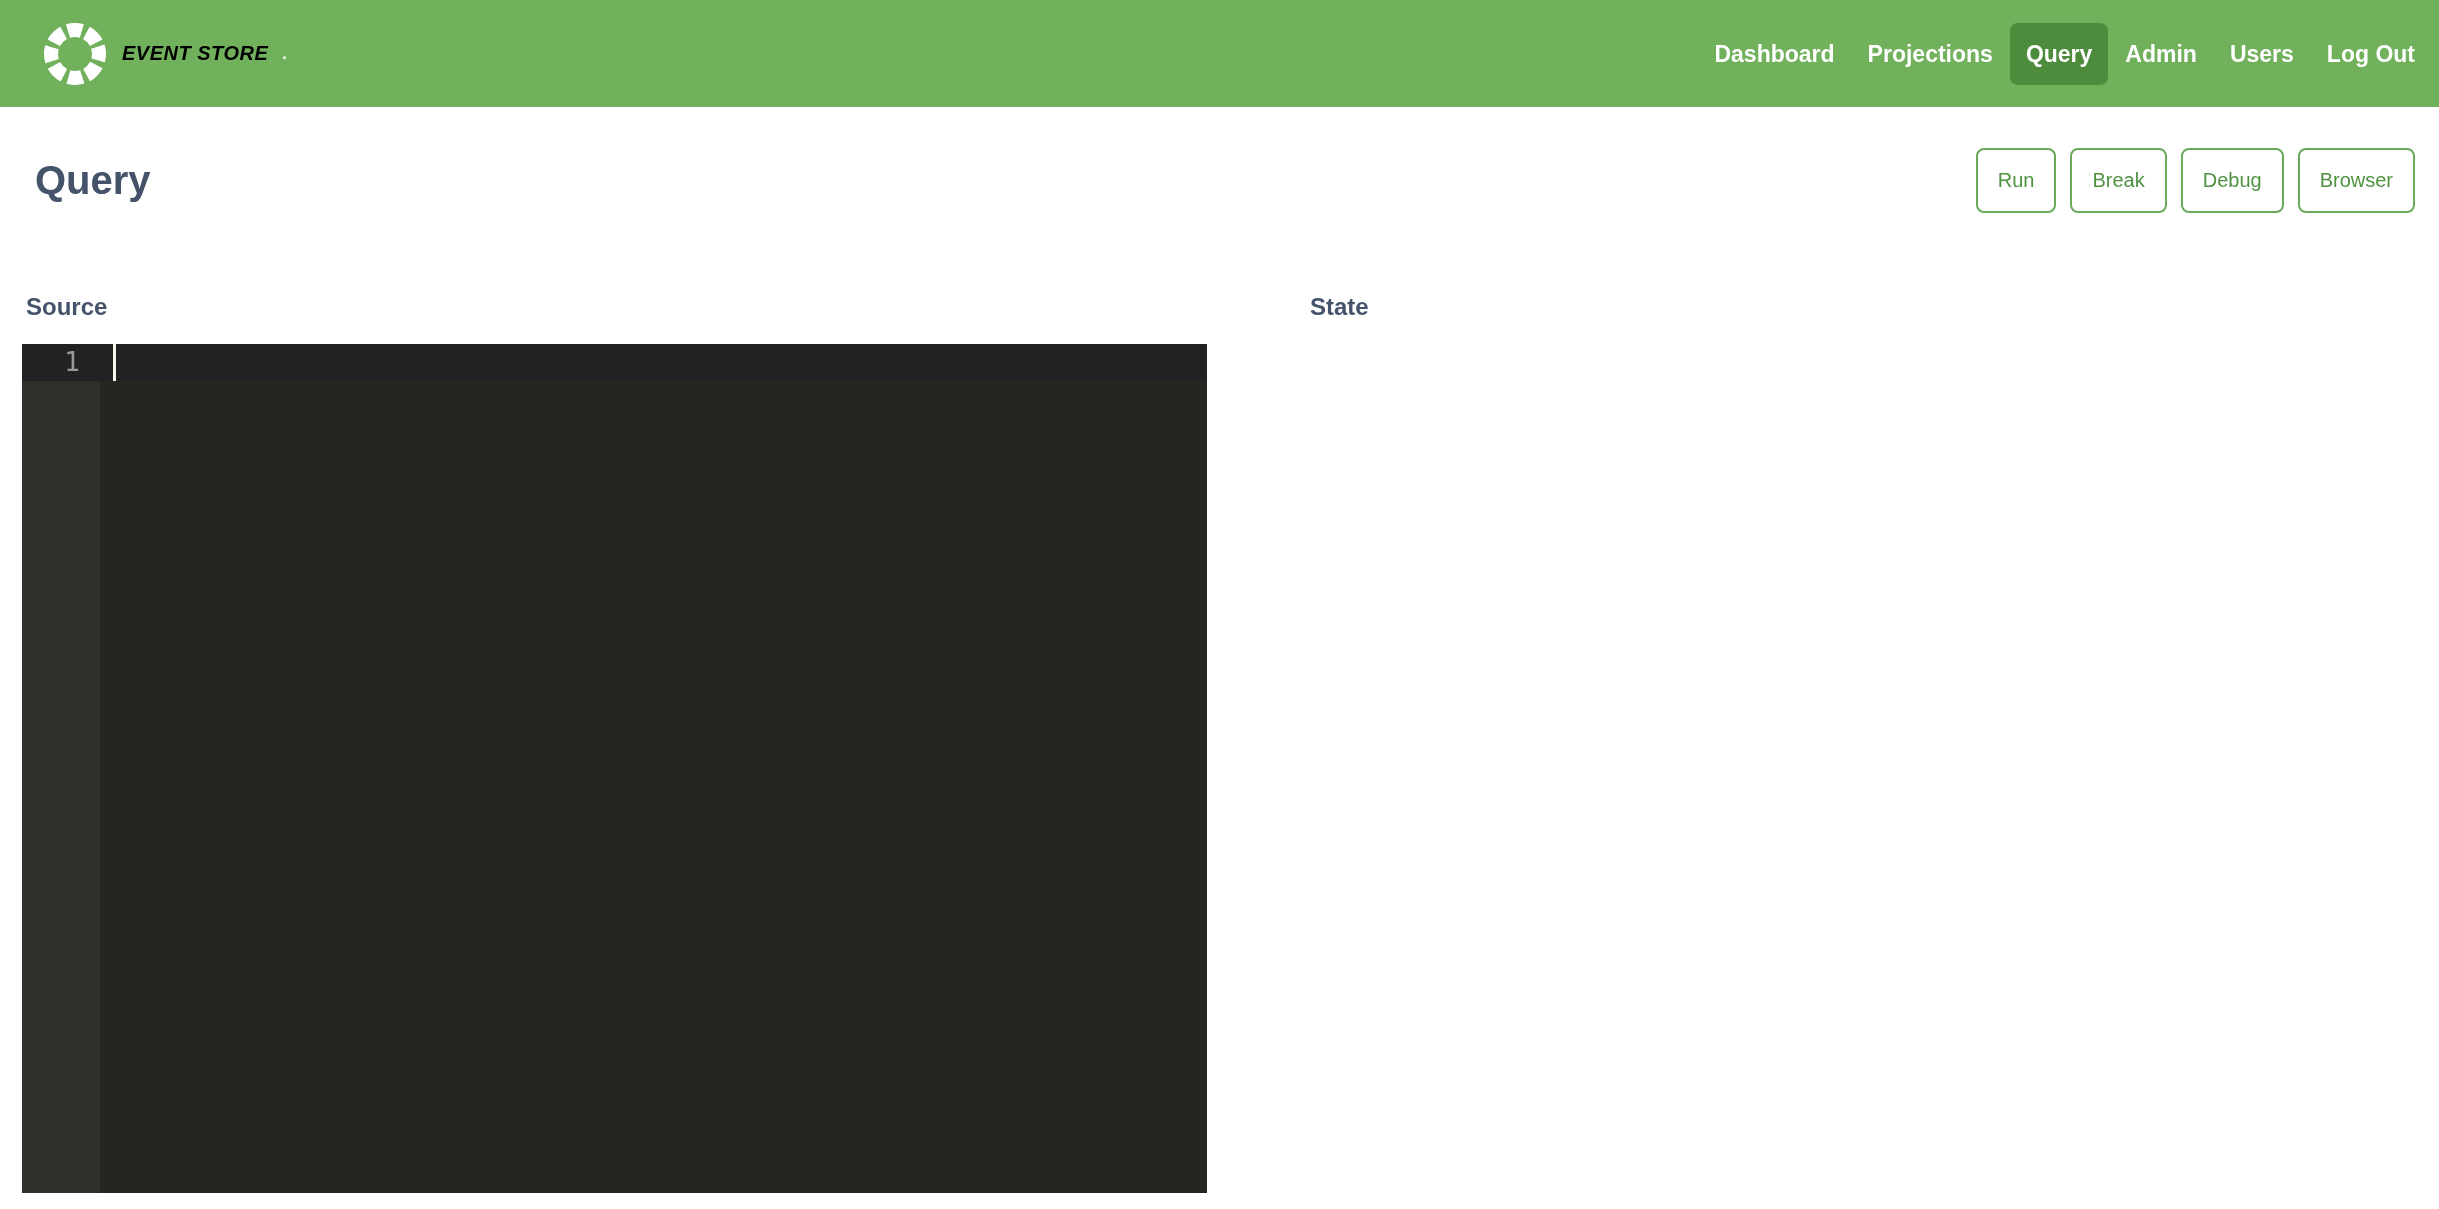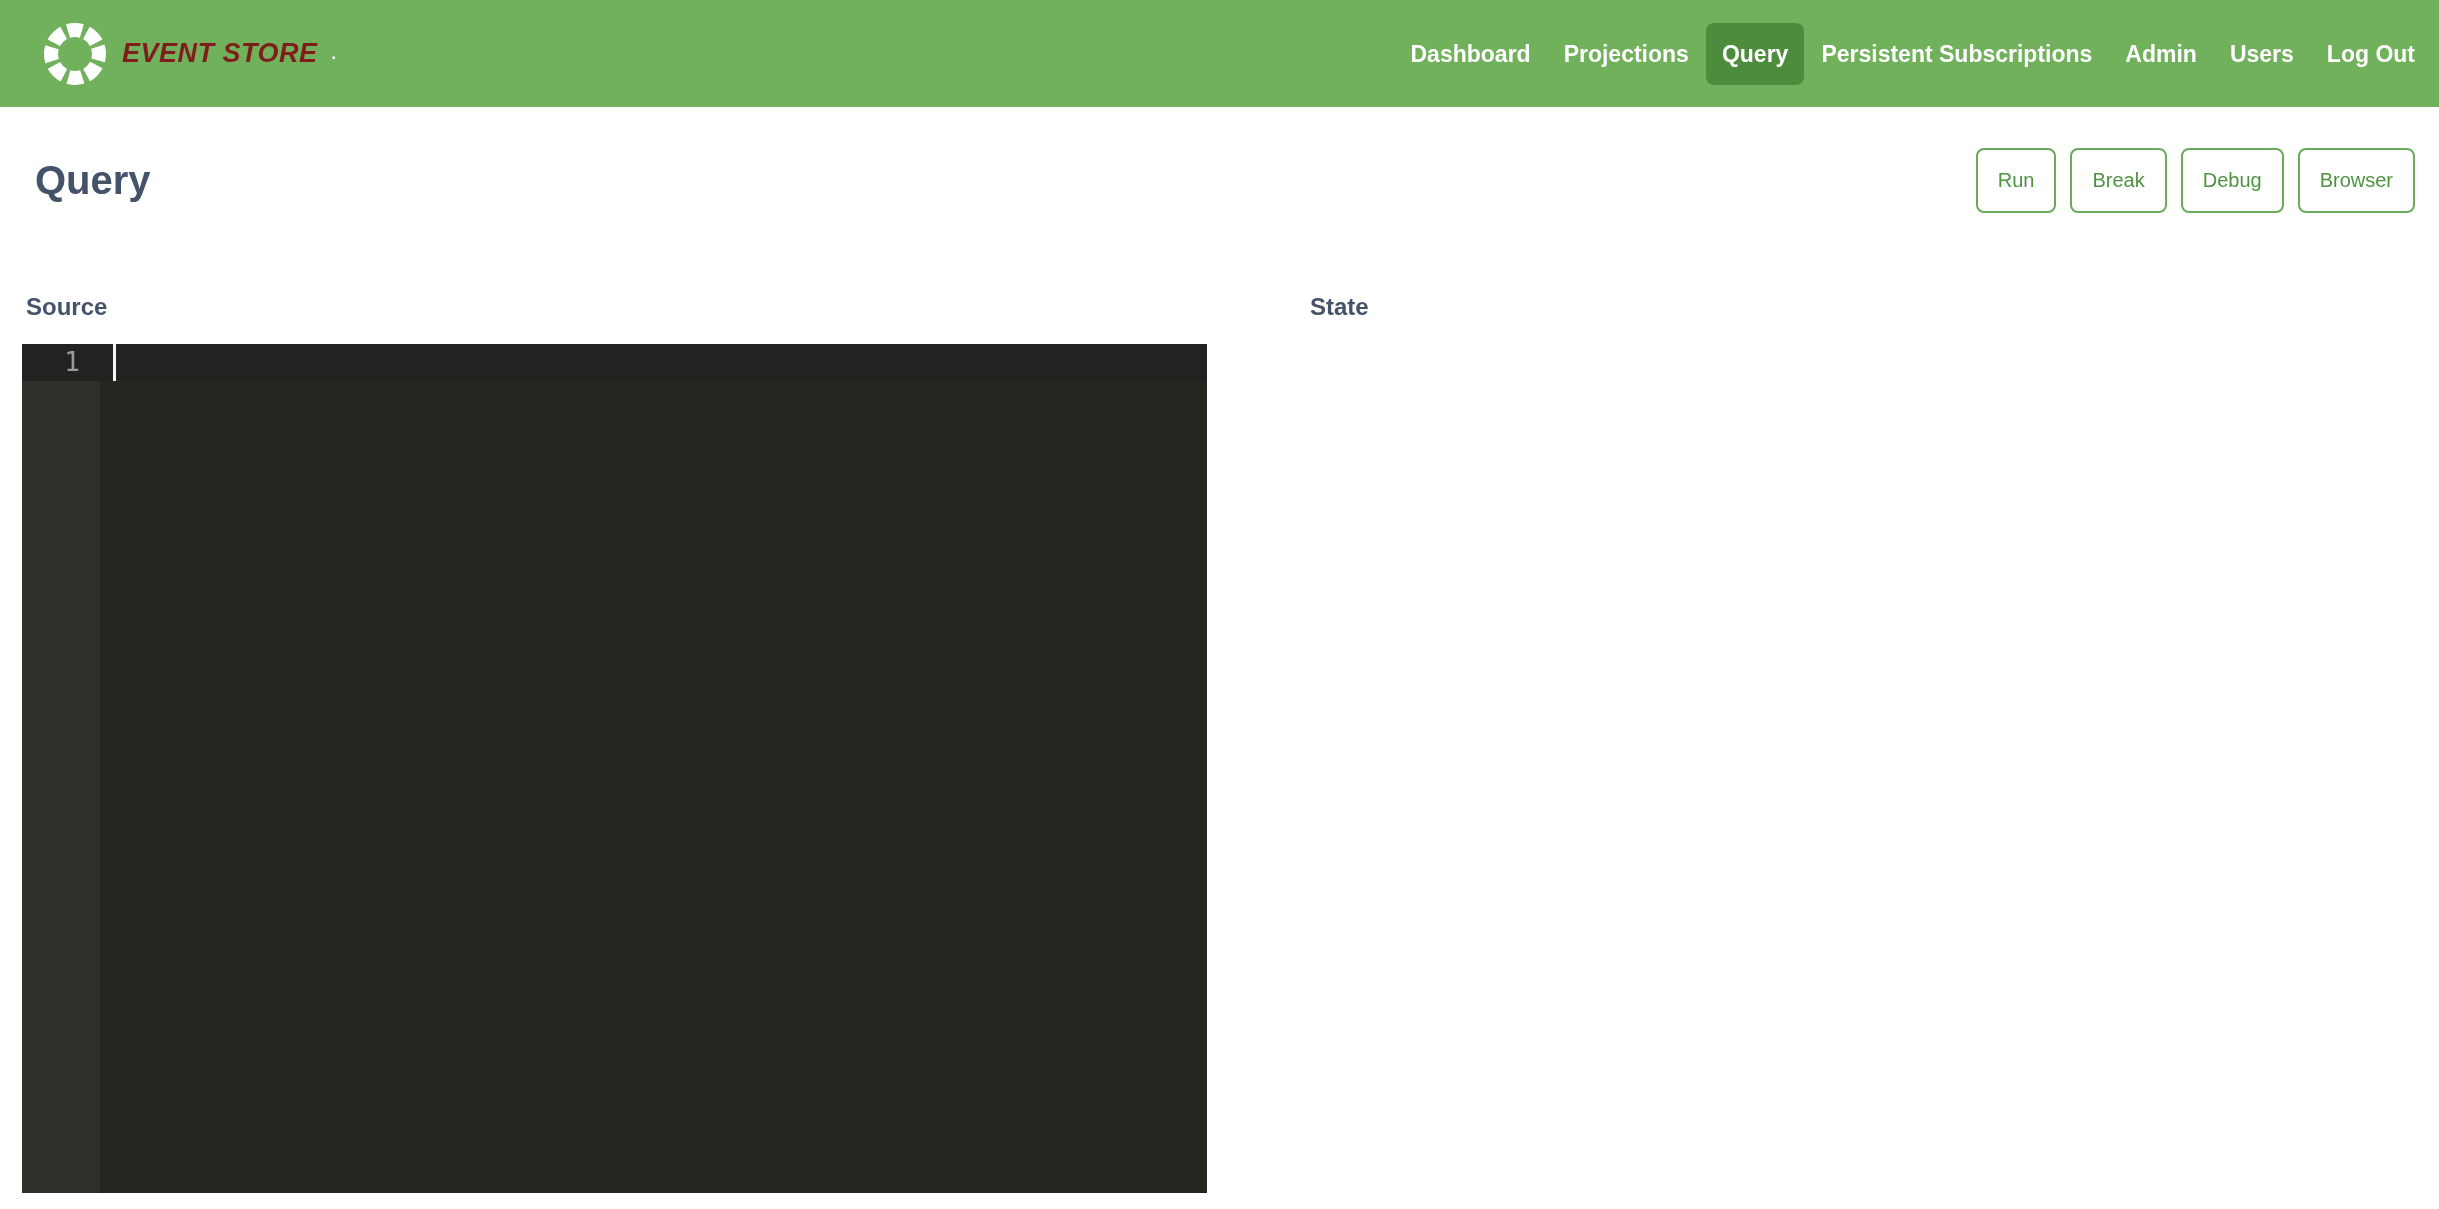--- a/index.html
+++ b/index.html
@@ -30,22 +30,22 @@
     align-items: center;
     justify-content: space-between;
     padding: 0 8px 0 40px;
   }
   .brand {
     display: flex;
     align-items: center;
     gap: 12px;
   }
   .brand-name {
-    color: #7f1d1d;
-    font-size: 27px;
+    color: #000000;
+    font-size: 20px;
     font-weight: 700;
     font-style: italic;
     letter-spacing: 0.5px;
     white-space: nowrap;
   }
   .brand-mark {
     color: #ffffff;
     font-size: 16px;
     font-weight: 700;
     align-self: flex-end;
@@ -176,21 +176,20 @@
       </svg>
     </span>
     <span class="brand-name">EVENT STORE</span>
     <span class="brand-mark">.</span>
   </div>
 
   <ul class="nav-list">
     <li class="nav-item">Dashboard</li>
     <li class="nav-item">Projections</li>
     <li class="nav-item active">Query</li>
-    <li class="nav-item">Persistent Subscriptions</li>
     <li class="nav-item">Admin</li>
     <li class="nav-item">Users</li>
     <li class="nav-item">Log Out</li>
   </ul>
 </header>
 
 <main class="main">
 
   <div class="page-header">
     <h1 class="page-title">Query</h1>

